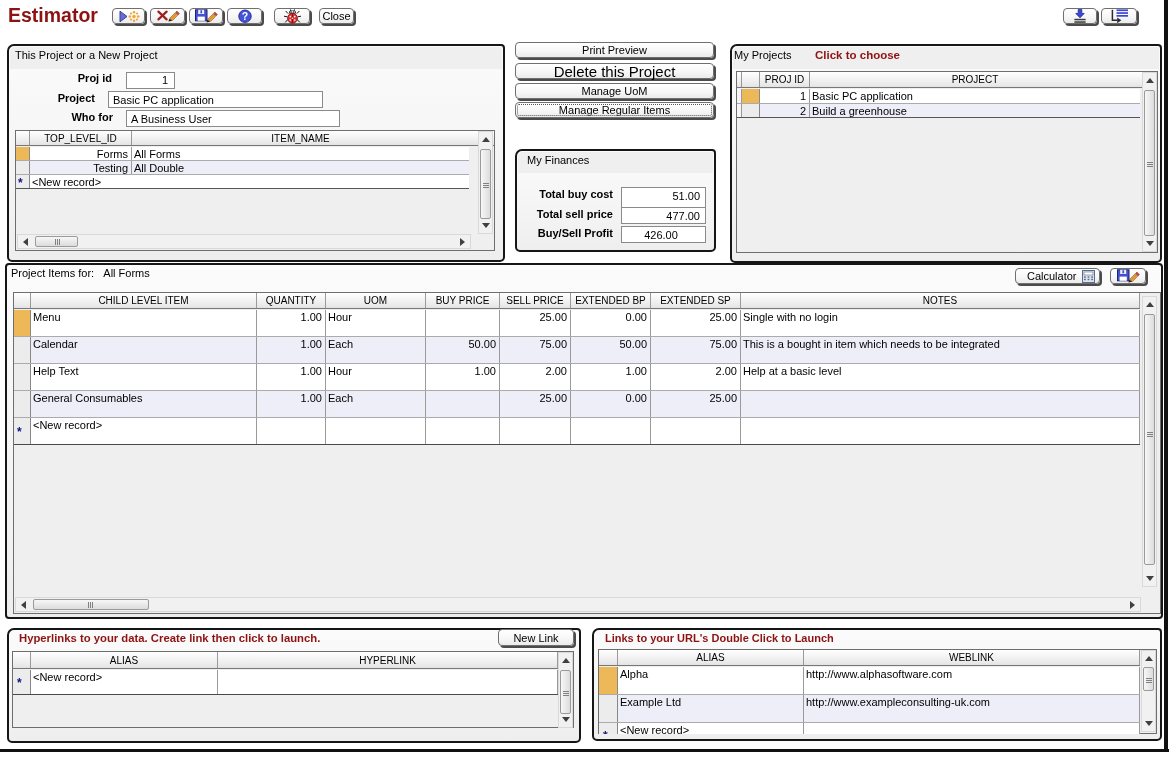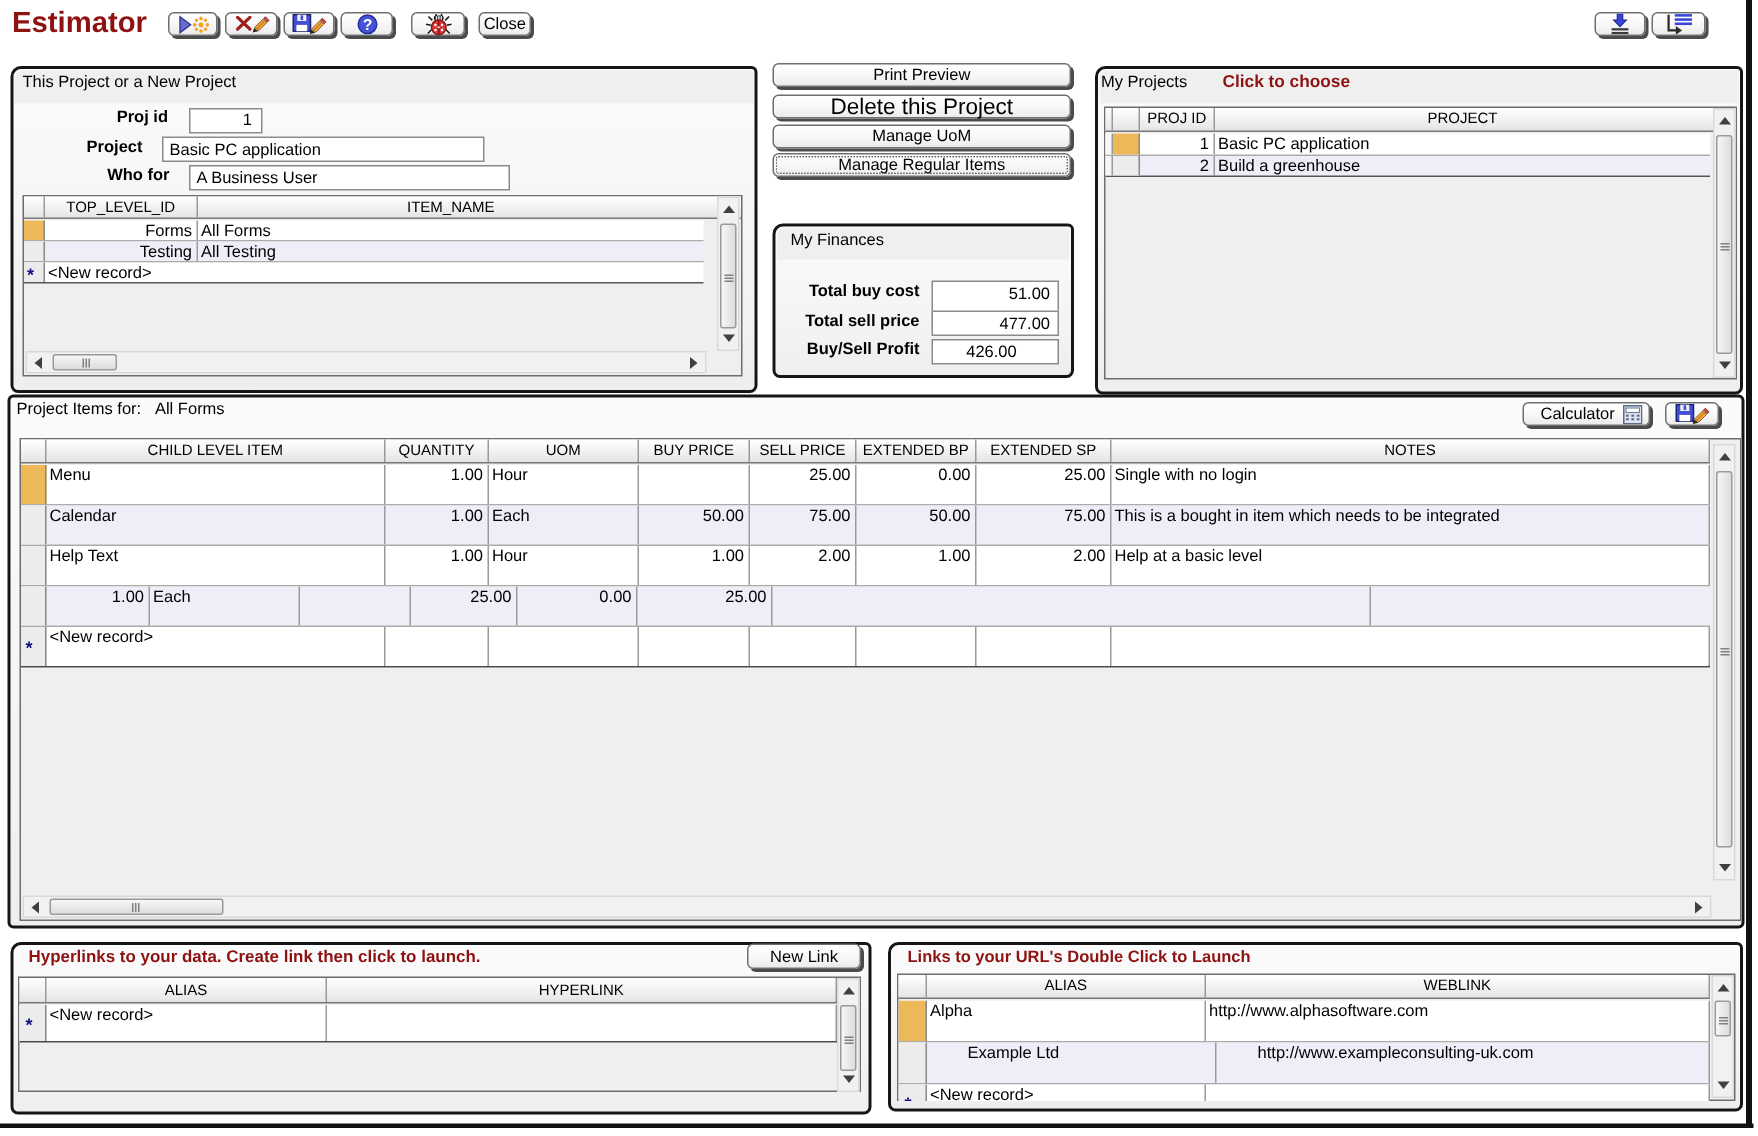--- a/index.html
+++ b/index.html
@@ -156,21 +156,21 @@
   </div>
   <div class="ab" style="left:0;top:16px;width:453px;">
     <div class="row" style="height:14px;">
       <div class="sel on" style="width:14px;"></div>
       <div class="c r" style="width:102px;line-height:12px;">Forms</div>
       <div class="c" style="width:337px;line-height:12px;border-right:none;">All Forms</div>
     </div>
     <div class="row alt" style="height:14px;">
       <div class="sel" style="width:14px;"></div>
       <div class="c r" style="width:102px;line-height:12px;">Testing</div>
-      <div class="c" style="width:337px;line-height:12px;border-right:none;">All Testing</div>
+      <div class="c" style="width:337px;line-height:12px;border-right:none;">All Double</div>
     </div>
     <div class="row" style="height:14px;border-bottom:1px solid #555;">
       <div class="sel" style="width:14px;">
             <span class="star" style="left:2px;top:1px;">*</span>
           </div>
       <div class="c" style="width:439px;line-height:12px;border-right:none;">&lt;New record&gt;</div>
     </div>
   </div>
 
   <div class="vsb" style="right:1px;top:0px;height:103px;">
@@ -320,20 +320,21 @@
       <div class="c r" style="width:69px;">1.00</div>
       <div class="c" style="width:100px;">Hour</div>
       <div class="c r" style="width:74px;">1.00</div>
       <div class="c r" style="width:71px;">2.00</div>
       <div class="c r" style="width:80px;">1.00</div>
       <div class="c r" style="width:90px;">2.00</div>
       <div class="c" style="width:399px;">Help at a basic level</div>
     </div>
     <div class="row alt" style="height:27px;">
       <div class="sel" style="width:17px;"></div>
+      <div class="c" style="width:226px;">General Consumables</div>
       <div class="c r" style="width:69px;">1.00</div>
       <div class="c" style="width:100px;">Each</div>
       <div class="c r" style="width:74px;"></div>
       <div class="c r" style="width:71px;">25.00</div>
       <div class="c r" style="width:80px;">0.00</div>
       <div class="c r" style="width:90px;">25.00</div>
       <div class="c" style="width:399px;"></div>
     </div>
     <div class="row" style="height:27px;border-bottom:1px solid #4a4a4a;">
       <div class="sel" style="width:17px;">
@@ -407,21 +408,21 @@
     <div class="hc" style="width:19px;"></div>
     <div class="hc" style="width:186px;line-height:16px;">ALIAS</div>
     <div class="hc" style="width:336px;line-height:16px;">WEBLINK</div>
   </div>
   <div class="ab" style="left:0;top:17px;width:541px;height:67px;overflow:hidden;">
     <div class="row" style="height:28px;">
       <div class="sel on" style="width:19px;"></div>
       <div class="c" style="width:186px;">Alpha</div>
       <div class="c" style="width:336px;">http://www.alphasoftware.com</div>
     </div>
-    <div class="row alt" style="height:28px;gap:25px;">
+    <div class="row alt" style="height:28px;">
       <div class="sel" style="width:19px;"></div>
       <div class="c" style="width:186px;">Example Ltd</div>
       <div class="c" style="width:336px;">http://www.exampleconsulting-uk.com</div>
     </div>
     <div class="row" style="height:28px;">
       <div class="sel" style="width:19px;">
             <span class="star" style="left:4px;top:6px;">*</span>
           </div>
       <div class="c" style="width:186px;">&lt;New record&gt;</div>
       <div class="c" style="width:336px;"></div>

